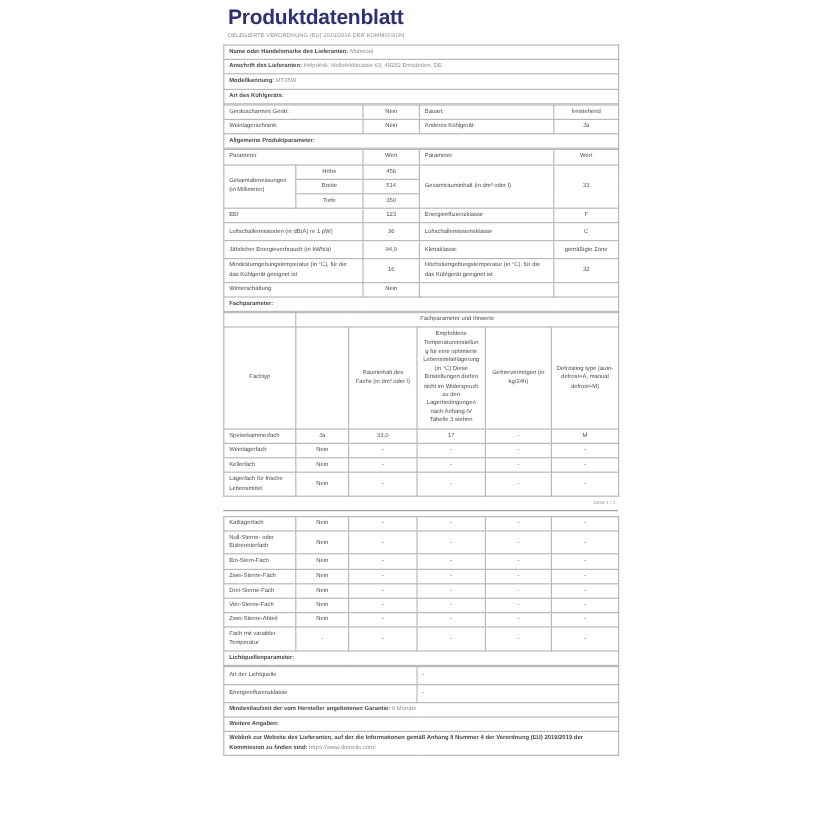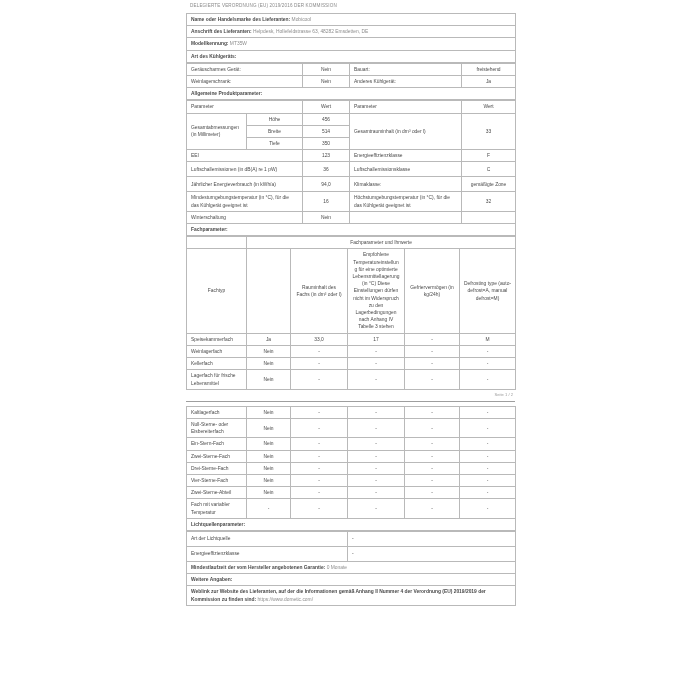--- a/index.html
+++ b/index.html
@@ -101,20 +101,21 @@
     line-height: 7.4px;
     color: #4a4a4a;
   }
 </style>
 </head>
 <body>
 
 <div class="page">
  <div class="sheet">
 
+  <div class="doc-title">Produktdatenblatt</div>
   <div class="doc-subtitle">DELEGIERTE VERORDNUNG (EU) 2019/2016 DER KOMMISSION</div>
 
   <table class="t">
     <colgroup>
           <col style="width:329px">
         </colgroup>
     <tbody>
       <tr>
         <td class="bold">
           <span>Name oder Handelsmarke des Lieferanten:</span>

